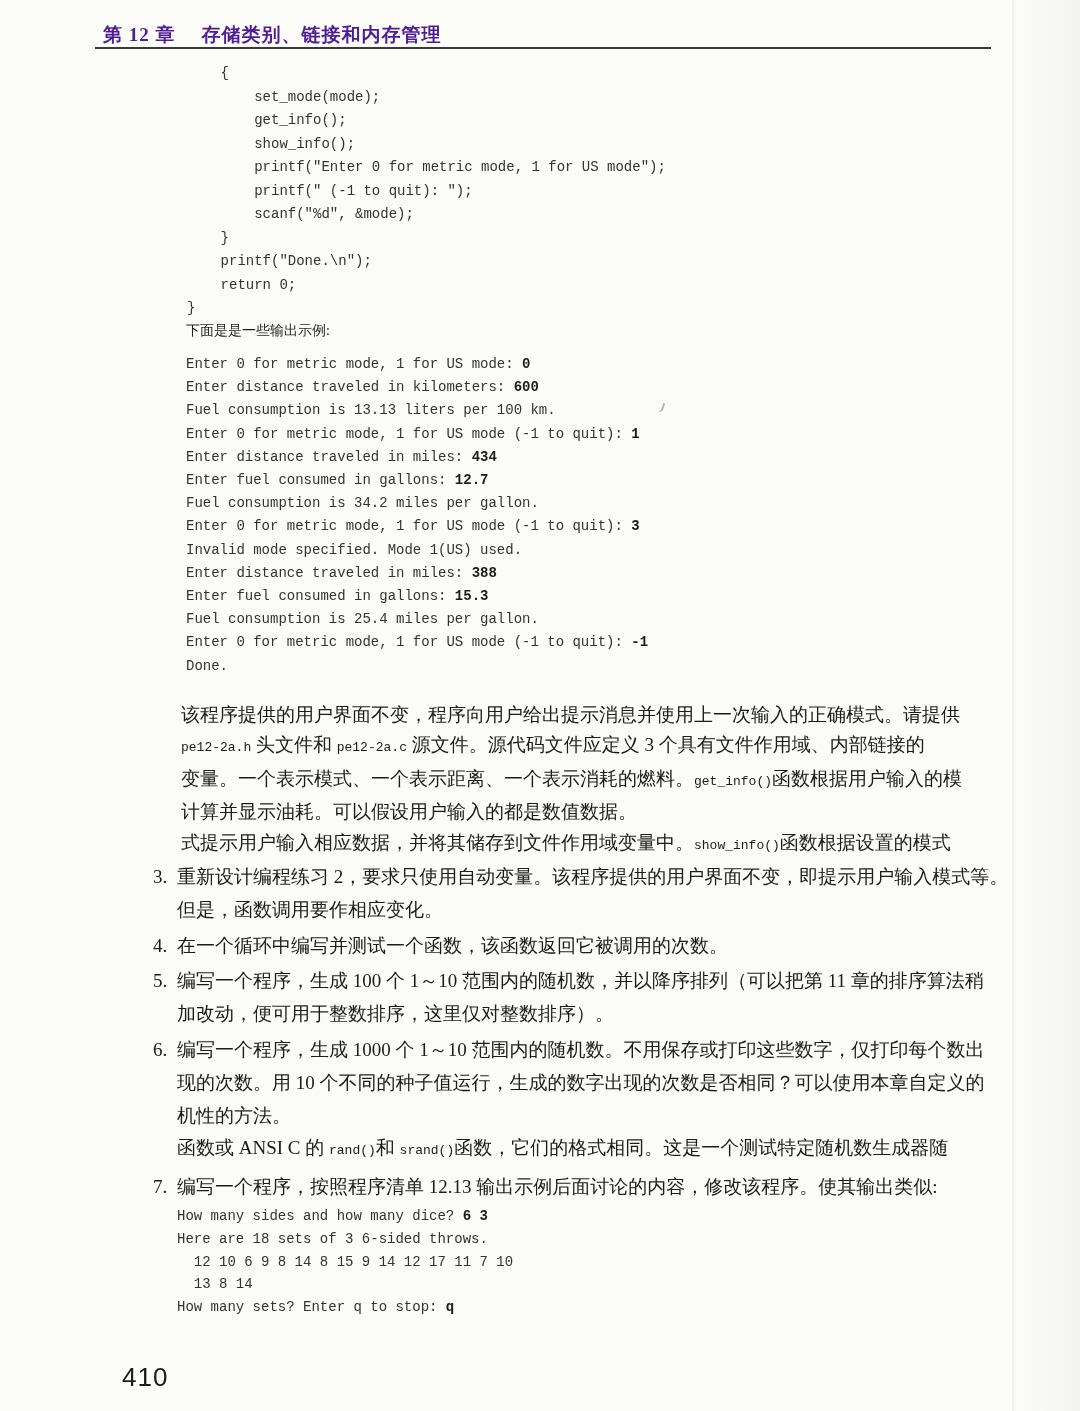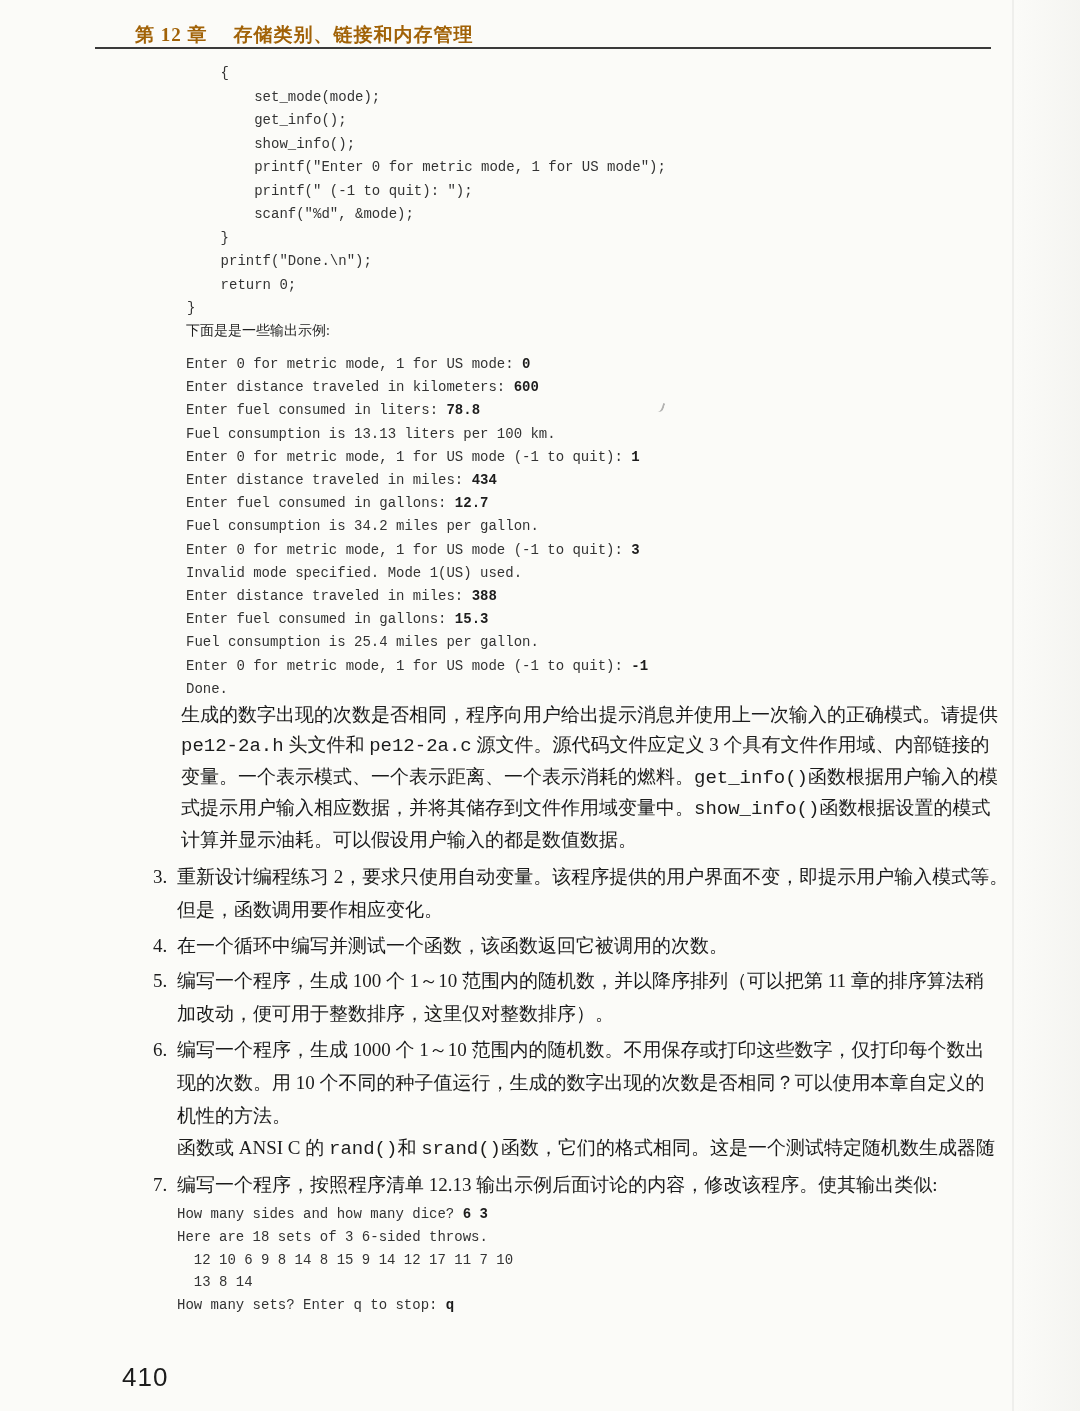--- a/index.html
+++ b/index.html
@@ -15,22 +15,22 @@
     position:relative;
     overflow:hidden;
     font-family:"Liberation Serif", serif;
     color:var(--ink);
   }
   .page{position:absolute;inset:0;}
 
   
   .header{
     position:absolute;top:22px;left:103px;
-    font-size:19px;font-weight:bold;color:#a16207;
-    letter-spacing:1px;white-space:nowrap;margin-left:32px;
+    font-size:19px;font-weight:bold;color:#4c1d95;
+    letter-spacing:1px;white-space:nowrap;
   }
   .ch-num{margin-right:26px;}
   .rule{
     position:absolute;top:47px;left:95px;width:896px;height:2px;
     background:var(--rule);
   }
 
   
   .code-block{
     position:absolute;top:62px;left:187px;
@@ -53,21 +53,21 @@
   .user-input{font-weight:bold;color:#1c1c1c;}
 
   
   .para{
     position:absolute;top:700px;left:181px;
     font-size:19px;line-height:30.4px;color:#1b1b1b;
   }
   .cn-line{white-space:nowrap;}
   .inline-code{
     font-family:"Liberation Mono", monospace;
-    font-size:19px;
+    font-size:13px;
     margin-top:20px;
   }
 
   
   .exercises{
     position:absolute;top:861px;left:153px;width:860px;
     font-size:19px;line-height:32.8px;color:#1b1b1b;
   }
   .ex-item{display:flex;margin-bottom:3px;}
   .ex-num{flex:0 0 24px;}
@@ -122,41 +122,40 @@
       <div class="code-line">    printf("Done.\n");</div>
       <div class="code-line">    return 0;</div>
       <div class="code-line">}</div>
     </div>
 
   <div class="intro">下面是是一些输出示例:</div>
 
   <div class="output-block" id="output-block">
       <div class="out-line"><span>Enter 0 for metric mode, 1 for US mode: </span><b class="user-input">0</b></div>
       <div class="out-line"><span>Enter distance traveled in kilometers: </span><b class="user-input">600</b></div>
-      <div class="out-line"><span>Enter fuel consumed in liters: </span><b class="user-input">78.8</b></div>
       <div class="out-line"><span>Fuel consumption is 13.13 liters per 100 km.</span></div>
       <div class="out-line"><span>Enter 0 for metric mode, 1 for US mode (-1 to quit): </span><b class="user-input">1</b></div>
       <div class="out-line"><span>Enter distance traveled in miles: </span><b class="user-input">434</b></div>
       <div class="out-line"><span>Enter fuel consumed in gallons: </span><b class="user-input">12.7</b></div>
       <div class="out-line"><span>Fuel consumption is 34.2 miles per gallon.</span></div>
       <div class="out-line"><span>Enter 0 for metric mode, 1 for US mode (-1 to quit): </span><b class="user-input">3</b></div>
       <div class="out-line"><span>Invalid mode specified. Mode 1(US) used.</span></div>
       <div class="out-line"><span>Enter distance traveled in miles: </span><b class="user-input">388</b></div>
       <div class="out-line"><span>Enter fuel consumed in gallons: </span><b class="user-input">15.3</b></div>
       <div class="out-line"><span>Fuel consumption is 25.4 miles per gallon.</span></div>
       <div class="out-line"><span>Enter 0 for metric mode, 1 for US mode (-1 to quit): </span><b class="user-input">-1</b></div>
       <div class="out-line"><span>Done.</span></div>
     </div>
 
   <div class="para" id="paragraph">
-      <div class="cn-line"><span>生成的数字出现的次数是否相同，程序向用户给出提示消息并使用上一次输入的正确模式。请提供</span></div>
+      <div class="cn-line"><span>该程序提供的用户界面不变，程序向用户给出提示消息并使用上一次输入的正确模式。请提供</span></div>
       <div class="cn-line"><span class="inline-code">pe12-2a.h</span><span> 头文件和 </span><span class="inline-code">pe12-2a.c</span><span> 源文件。源代码文件应定义 3 个具有文件作用域、内部链接的</span></div>
       <div class="cn-line"><span>变量。一个表示模式、一个表示距离、一个表示消耗的燃料。</span><span class="inline-code">get_info()</span><span>函数根据用户输入的模</span></div>
+      <div class="cn-line"><span>计算并显示油耗。可以假设用户输入的都是数值数据。</span></div>
       <div class="cn-line"><span>式提示用户输入相应数据，并将其储存到文件作用域变量中。</span><span class="inline-code">show_info()</span><span>函数根据设置的模式</span></div>
-      <div class="cn-line"><span>计算并显示油耗。可以假设用户输入的都是数值数据。</span></div>
     </div>
 
   <div class="exercises" id="exercises">
       <div class="ex-item">
         <span class="ex-num">3.</span>
         <div class="ex-body">
           <div class="cn-line"><span>重新设计编程练习 2，要求只使用自动变量。该程序提供的用户界面不变，即提示用户输入模式等。</span></div>
           <div class="cn-line"><span>但是，函数调用要作相应变化。</span></div>
         </div>
       </div>

